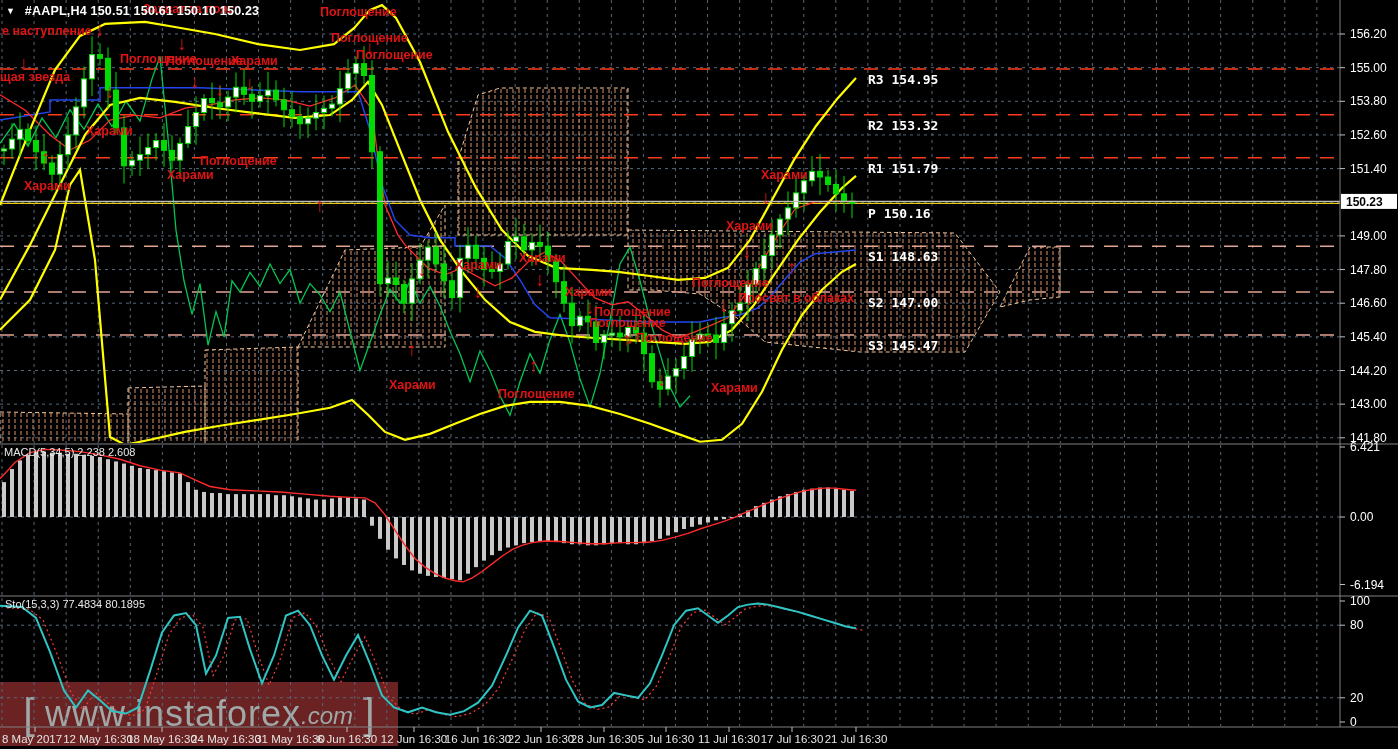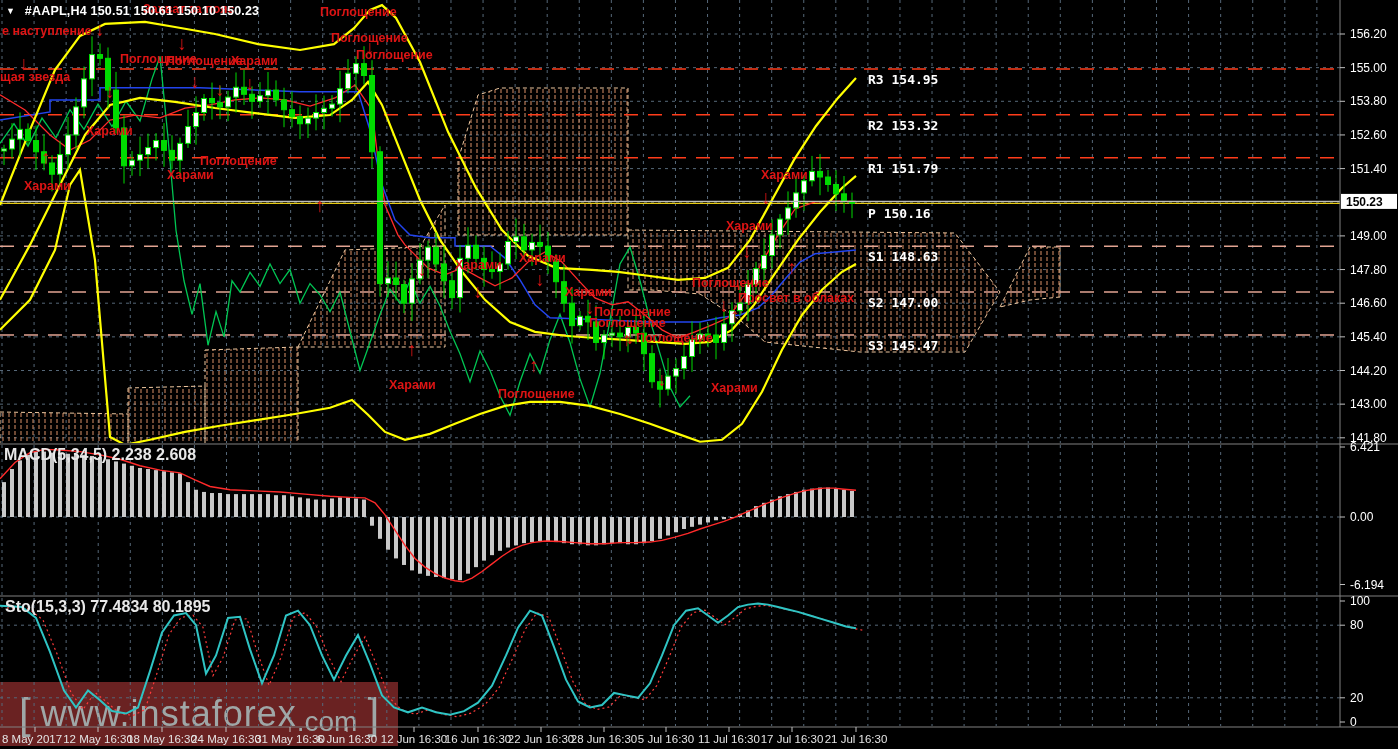--- a/index.html
+++ b/index.html
@@ -2,29 +2,29 @@
 <html><head>
 <meta charset="utf-8">
 <style>
   html,body{margin:0;padding:0;background:#000;}
   .root{position:relative;width:1398px;height:749px;background:#000;overflow:hidden;
         font-family:"Liberation Sans",sans-serif;}
   #chart-svg{position:absolute;left:0;top:0;z-index:1;}
   .hud{position:absolute;z-index:2;white-space:nowrap;}
   #title-bar{left:6px;top:4px;color:#fff;font-size:12.5px;font-weight:bold;letter-spacing:0.2px;}
   #title-bar .tri{font-size:9px;margin-right:6px;vertical-align:1px;}
-  #macd-label,#sto-label{color:#e8e8e8;font-size:16px;font-weight:bold;}
+  #macd-label,#sto-label{color:#e8e8e8;font-size:11px;font-weight:normal;}
   #macd-label{left:4px;top:446px;}
   #sto-label{left:5px;top:598px;}
   #watermark{position:absolute;left:0px;top:682px;width:398px;height:64px;z-index:0;
              background:#6A2222;display:flex;align-items:center;justify-content:center;
              color:#9FA7A7;}
   #watermark .br{font-size:42px;font-weight:300;line-height:40px;margin:0 10px;}
   #watermark .wm-main{font-size:36px;letter-spacing:1px;text-align:right;}
-  #watermark .wm-tld{font-size:28px;align-self:flex-end;margin-bottom:8px;}
+  #watermark .wm-tld{font-size:24px;align-self:flex-end;margin-bottom:16px;font-style:italic;}
   text{font-family:"Liberation Sans",sans-serif;}
   .axis-txt{font-size:12px;fill:#fff;}
   .pivot-txt{font-family:"DejaVu Sans Mono",monospace;font-size:13px;font-weight:bold;fill:#fff;}
   .badge-txt{font-size:12px;font-weight:bold;fill:#000;}
   .time-txt{font-size:11.5px;fill:#e4e4e4;}
   .anno-txt{font-size:12.5px;font-weight:bold;fill:#DE1414;}
   .arrow-txt{font-size:19px;font-weight:bold;fill:#DE1414;}
 </style>
 </head>
 <body>

